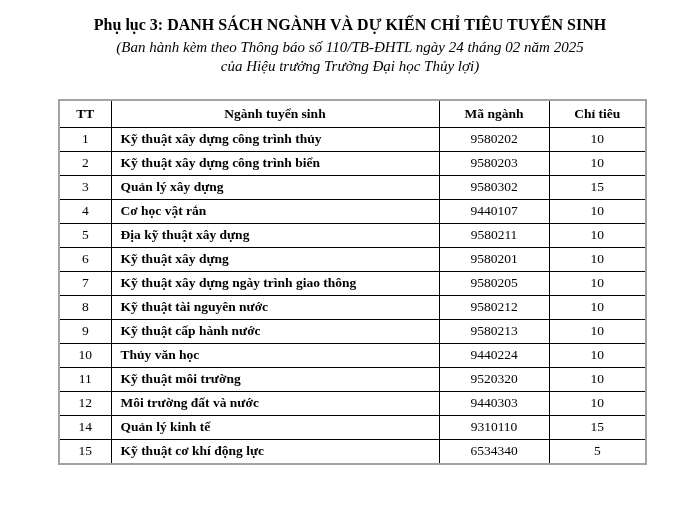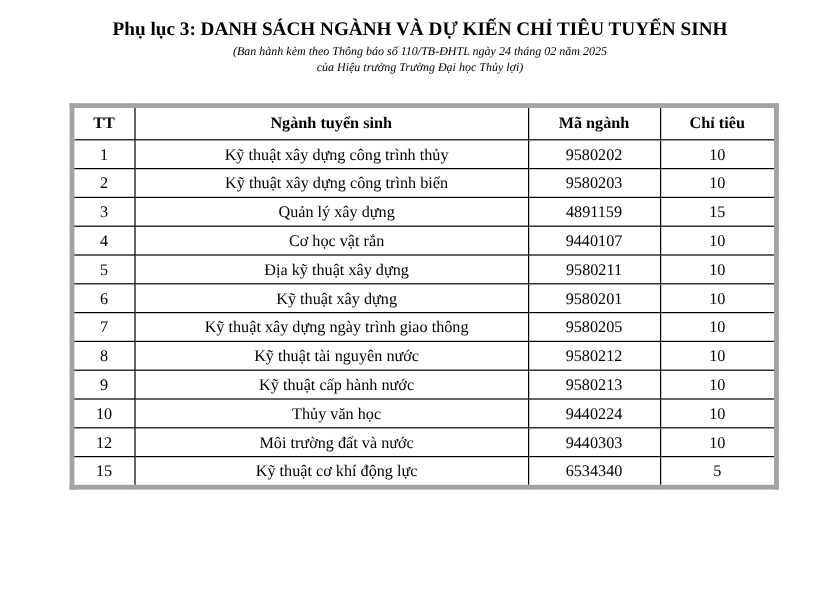--- a/index.html
+++ b/index.html
@@ -23,30 +23,30 @@
   .doc-title {
     text-align: center;
     font-weight: bold;
     font-size: 16px;
     line-height: 1.25;
     white-space: nowrap;
   }
   .doc-subtitle {
     text-align: center;
     font-style: italic;
-    font-size: 10px;
+    font-size: 15px;
     line-height: 1.25;
     margin-top: 3px;
   }
   table.quota-table {
     border-collapse: collapse;
     table-layout: fixed;
     width: 587px;
     margin: 23px 0 0 58px;
-    border: 4px solid #a3a3a3;
+    border: 2px solid #a3a3a3;
   }
   .quota-table th,
   .quota-table td {
     border: 1px solid #000000;
     font-size: 13.5px;
     padding: 0;
     overflow: hidden;
     white-space: nowrap;
     vertical-align: middle;
   }
@@ -54,22 +54,23 @@
     height: 26px;
     font-weight: bold;
     text-align: center;
   }
   .quota-table td {
     height: 23px;
     text-align: center;
     font-weight: normal;
   }
   .quota-table td.c-major {
-    text-align: center;
+    text-align: left;
     padding-left: 9px;
+    font-weight: bold;
   }
   col.col-no    { width: 52px; }
   col.col-major { width: 328px; }
   col.col-code  { width: 110px; }
   col.col-quota { width: 97px; }
 </style>
 </head>
 <body>
 
 <div class="page">
@@ -105,21 +106,21 @@
   </tr>
         <tr>
     <td class="c-no">2</td>
     <td class="c-major">Kỹ thuật xây dựng công trình biển</td>
     <td class="c-code">9580203</td>
     <td class="c-quota">10</td>
   </tr>
         <tr>
     <td class="c-no">3</td>
     <td class="c-major">Quản lý xây dựng</td>
-    <td class="c-code">4891159</td>
+    <td class="c-code">9580302</td>
     <td class="c-quota">15</td>
   </tr>
         <tr>
     <td class="c-no">4</td>
     <td class="c-major">Cơ học vật rắn</td>
     <td class="c-code">9440107</td>
     <td class="c-quota">10</td>
   </tr>
         <tr>
     <td class="c-no">5</td>
@@ -151,24 +152,36 @@
     <td class="c-code">9580213</td>
     <td class="c-quota">10</td>
   </tr>
         <tr>
     <td class="c-no">10</td>
     <td class="c-major">Thủy văn học</td>
     <td class="c-code">9440224</td>
     <td class="c-quota">10</td>
   </tr>
         <tr>
+    <td class="c-no">11</td>
+    <td class="c-major">Kỹ thuật môi trường</td>
+    <td class="c-code">9520320</td>
+    <td class="c-quota">10</td>
+  </tr>
+        <tr>
     <td class="c-no">12</td>
     <td class="c-major">Môi trường đất và nước</td>
     <td class="c-code">9440303</td>
     <td class="c-quota">10</td>
+  </tr>
+        <tr>
+    <td class="c-no">14</td>
+    <td class="c-major">Quản lý kinh tế</td>
+    <td class="c-code">9310110</td>
+    <td class="c-quota">15</td>
   </tr>
         <tr>
     <td class="c-no">15</td>
     <td class="c-major">Kỹ thuật cơ khí động lực</td>
     <td class="c-code">6534340</td>
     <td class="c-quota">5</td>
   </tr>
       </tbody>
   </table>
 

